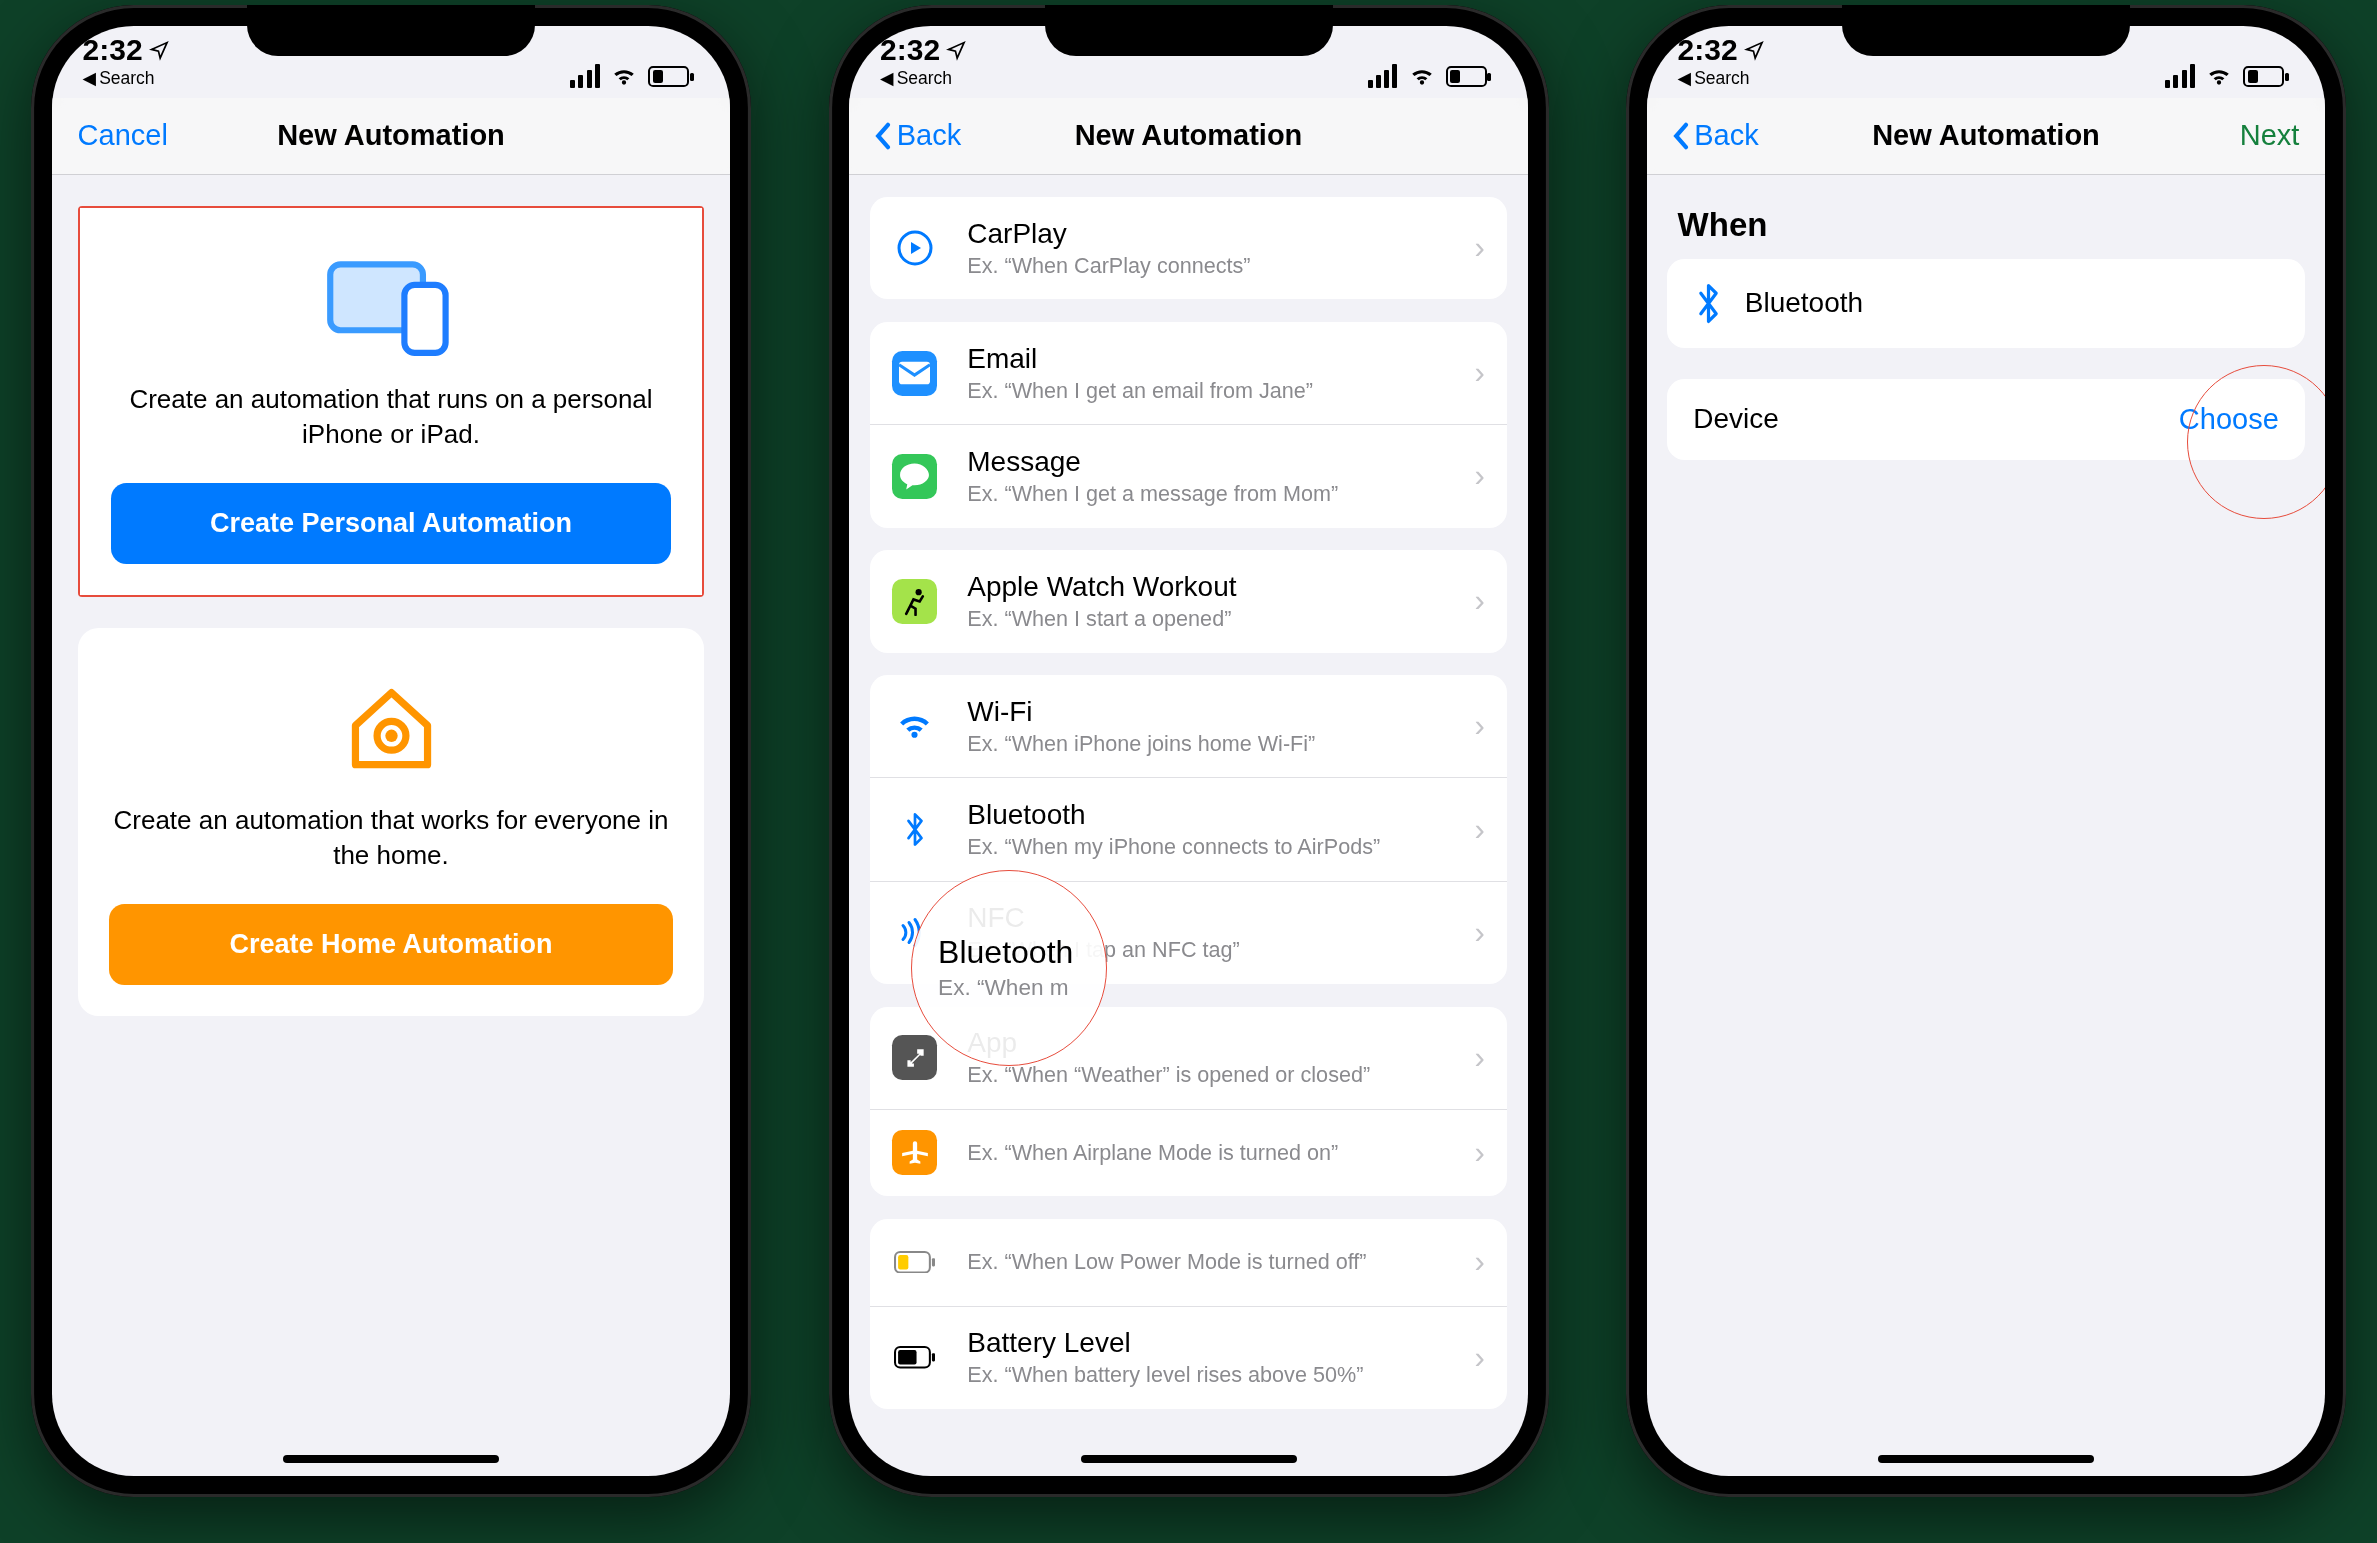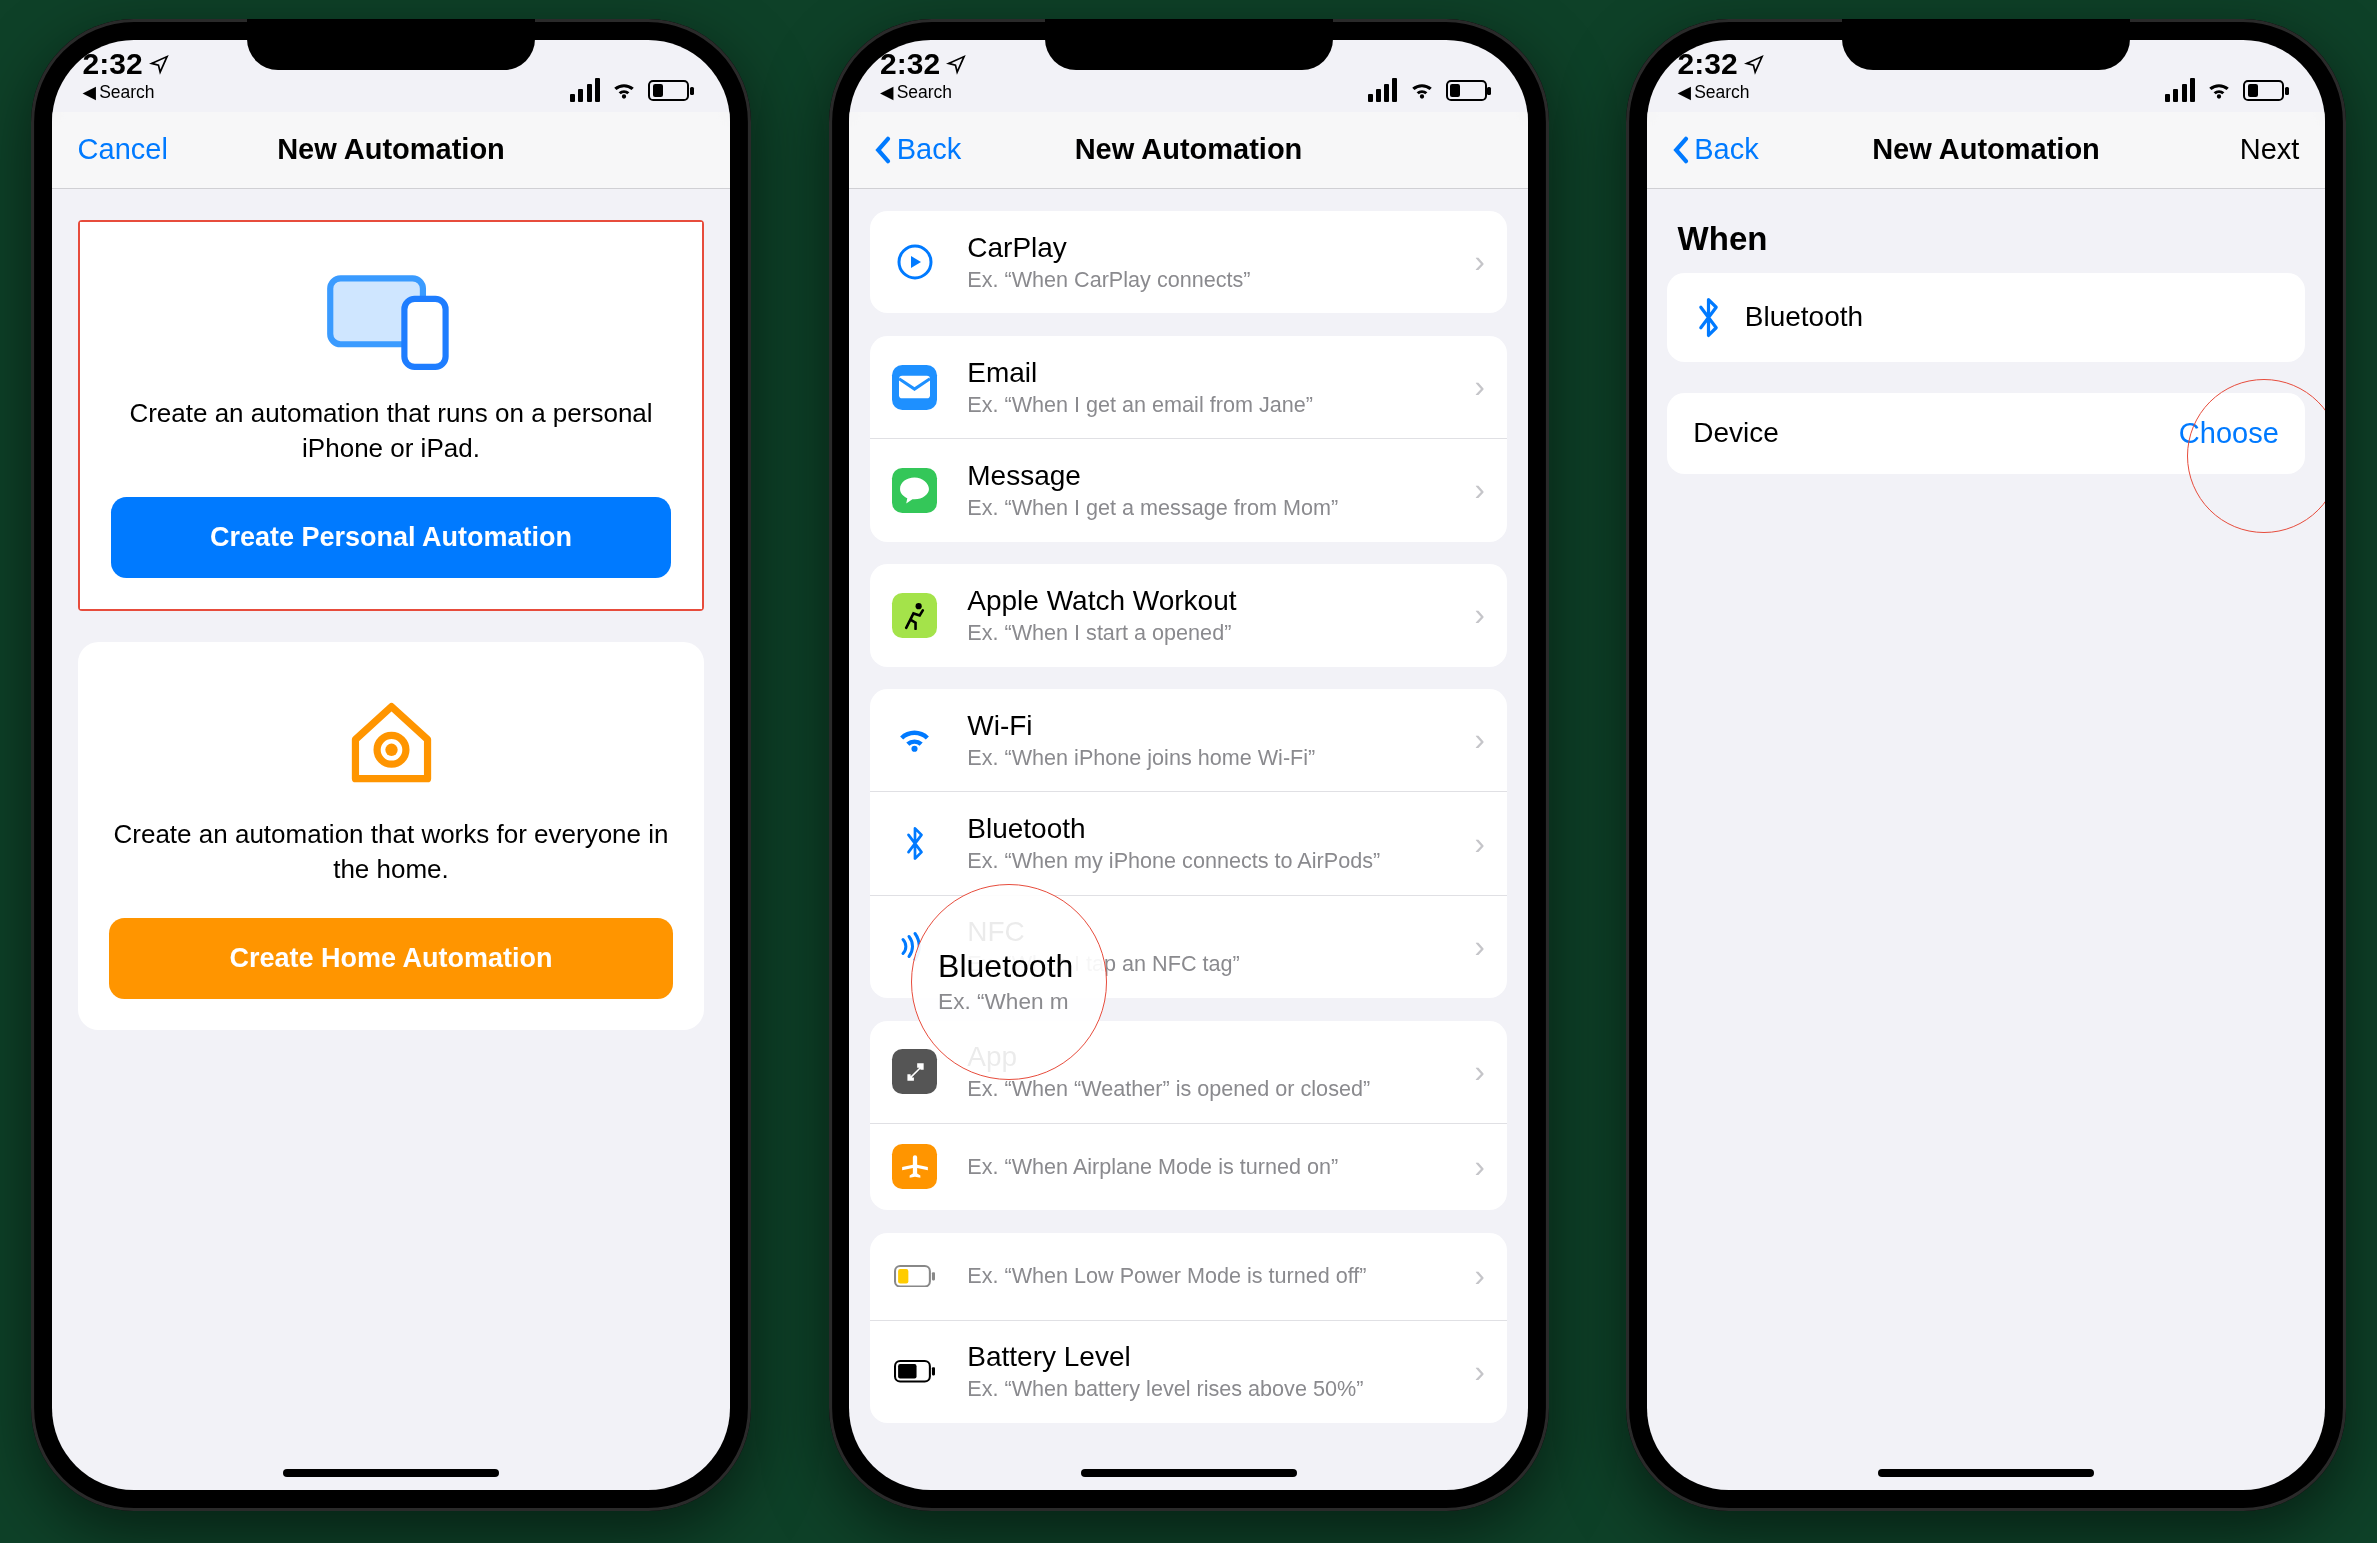--- a/index.html
+++ b/index.html
@@ -16,21 +16,21 @@
   body{
     margin:0;
     background:#0e4128;
     font-family:-apple-system,BlinkMacSystemFont,"SF Pro Text","Helvetica Neue",Arial,sans-serif;
     width:2377px;height:1544px;
     overflow:hidden;
   }
   .stage{
     display:flex;
     gap:62px;
-    padding:19px 31px;
+    padding:5px 31px;
     height:100%;
     align-items:flex-start;
     justify-content:space-between;
   }
   .phone{
     width:720px;
     height:1492px;
     background:#000;
     border-radius:103px;
     padding:20.6px;
@@ -71,21 +71,21 @@
   .battery::after{content:"";position:absolute;right:-6.2px;top:5.1px;width:4.1px;height:8.2px;background:#000;border-radius:1.5px;}
   .battery .lvl{position:absolute;left:2.1px;top:2.1px;bottom:2.1px;width:28%;background:#000;border-radius:2.1px;}
   .navbar{
     height:77px;background:#f8f8f8cc;backdrop-filter:blur(5.1px);
     border-bottom:0.5px solid #d0d0d4;
     display:flex;align-items:center;justify-content:space-between;
     padding:0 26px;font-size:29px;
   }
   .nav-left,.nav-right{color:var(--blue);min-width:134px;display:flex;align-items:center;gap:4.1px;}
   .nav-right{justify-content:flex-end;}
-  .nav-right.disabled{color:#000000;}
+  .nav-right.disabled{color:#15803d;}
   .nav-title{font-weight:600;}
   .content{height:calc(100% - 149px);overflow:hidden;padding:0;}
   .homebar{position:absolute;bottom:13.4px;left:50%;transform:translateX(-50%);width:216px;height:8.2px;background:#000;border-radius:10.3px;}
 
   
   .card{
     background:var(--card);border-radius:20.6px;margin:31px 26px;
     padding:41px 31px 31px;text-align:center;
   }
   .card .desc{font-size:26px;line-height:1.35;margin:20.6px 0 31px;}

